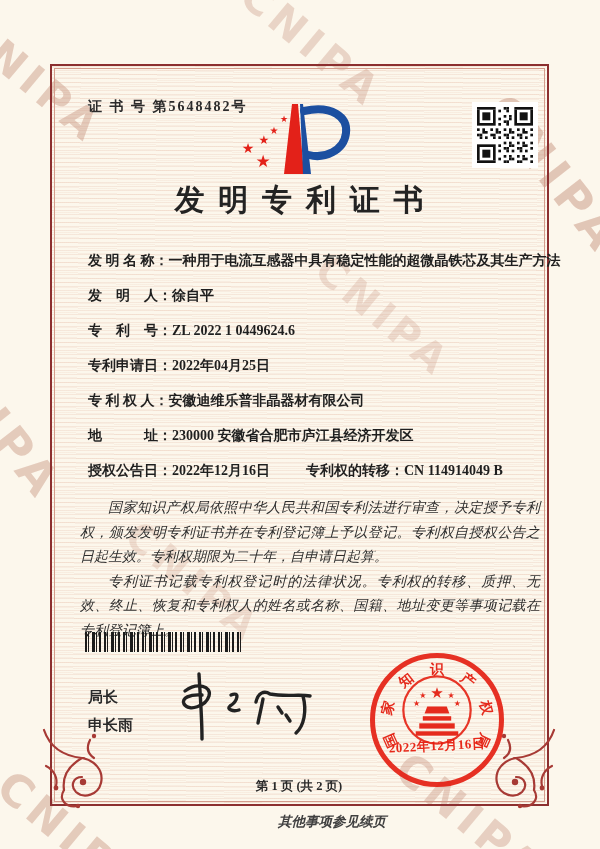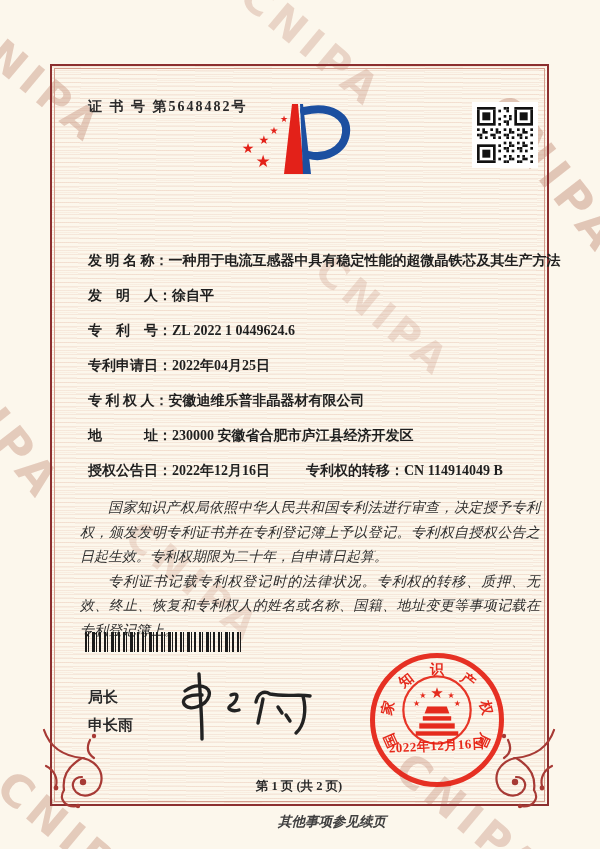--- a/index.html
+++ b/index.html
@@ -217,20 +217,21 @@
           <rect x="18" y="19" width="1" height="1" fill="#111"></rect>
           <rect x="20" y="8" width="1" height="1" fill="#111"></rect>
           <rect x="20" y="10" width="1" height="1" fill="#111"></rect>
           <rect x="20" y="13" width="1" height="1" fill="#111"></rect>
           <rect x="20" y="15" width="1" height="1" fill="#111"></rect>
           <rect x="20" y="18" width="1" height="1" fill="#111"></rect>
           <rect x="20" y="20" width="1" height="1" fill="#111"></rect>
         </svg>
     </div>
 
+    <div class="title">发明专利证书</div>
 
     <div class="fields" id="fields">
         <div class="frow" style="top: 0px;">
           <div class="fcell"><span class="flabel">发 明 名 称：</span><span class="fvalue">一种用于电流互感器中具有稳定性能的超微晶铁芯及其生产方法</span></div>
         </div>
         <div class="frow" style="top: 35px; font-family: Liberation Serif, serif;">
           <div class="fcell"><span class="flabel">发　明　人：</span><span class="fvalue">徐自平</span></div>
         </div>
         <div class="frow" style="top: 70px;">
           <div class="fcell"><span class="flabel">专　利　号：</span><span class="fvalue">ZL 2022 1 0449624.6</span></div>

